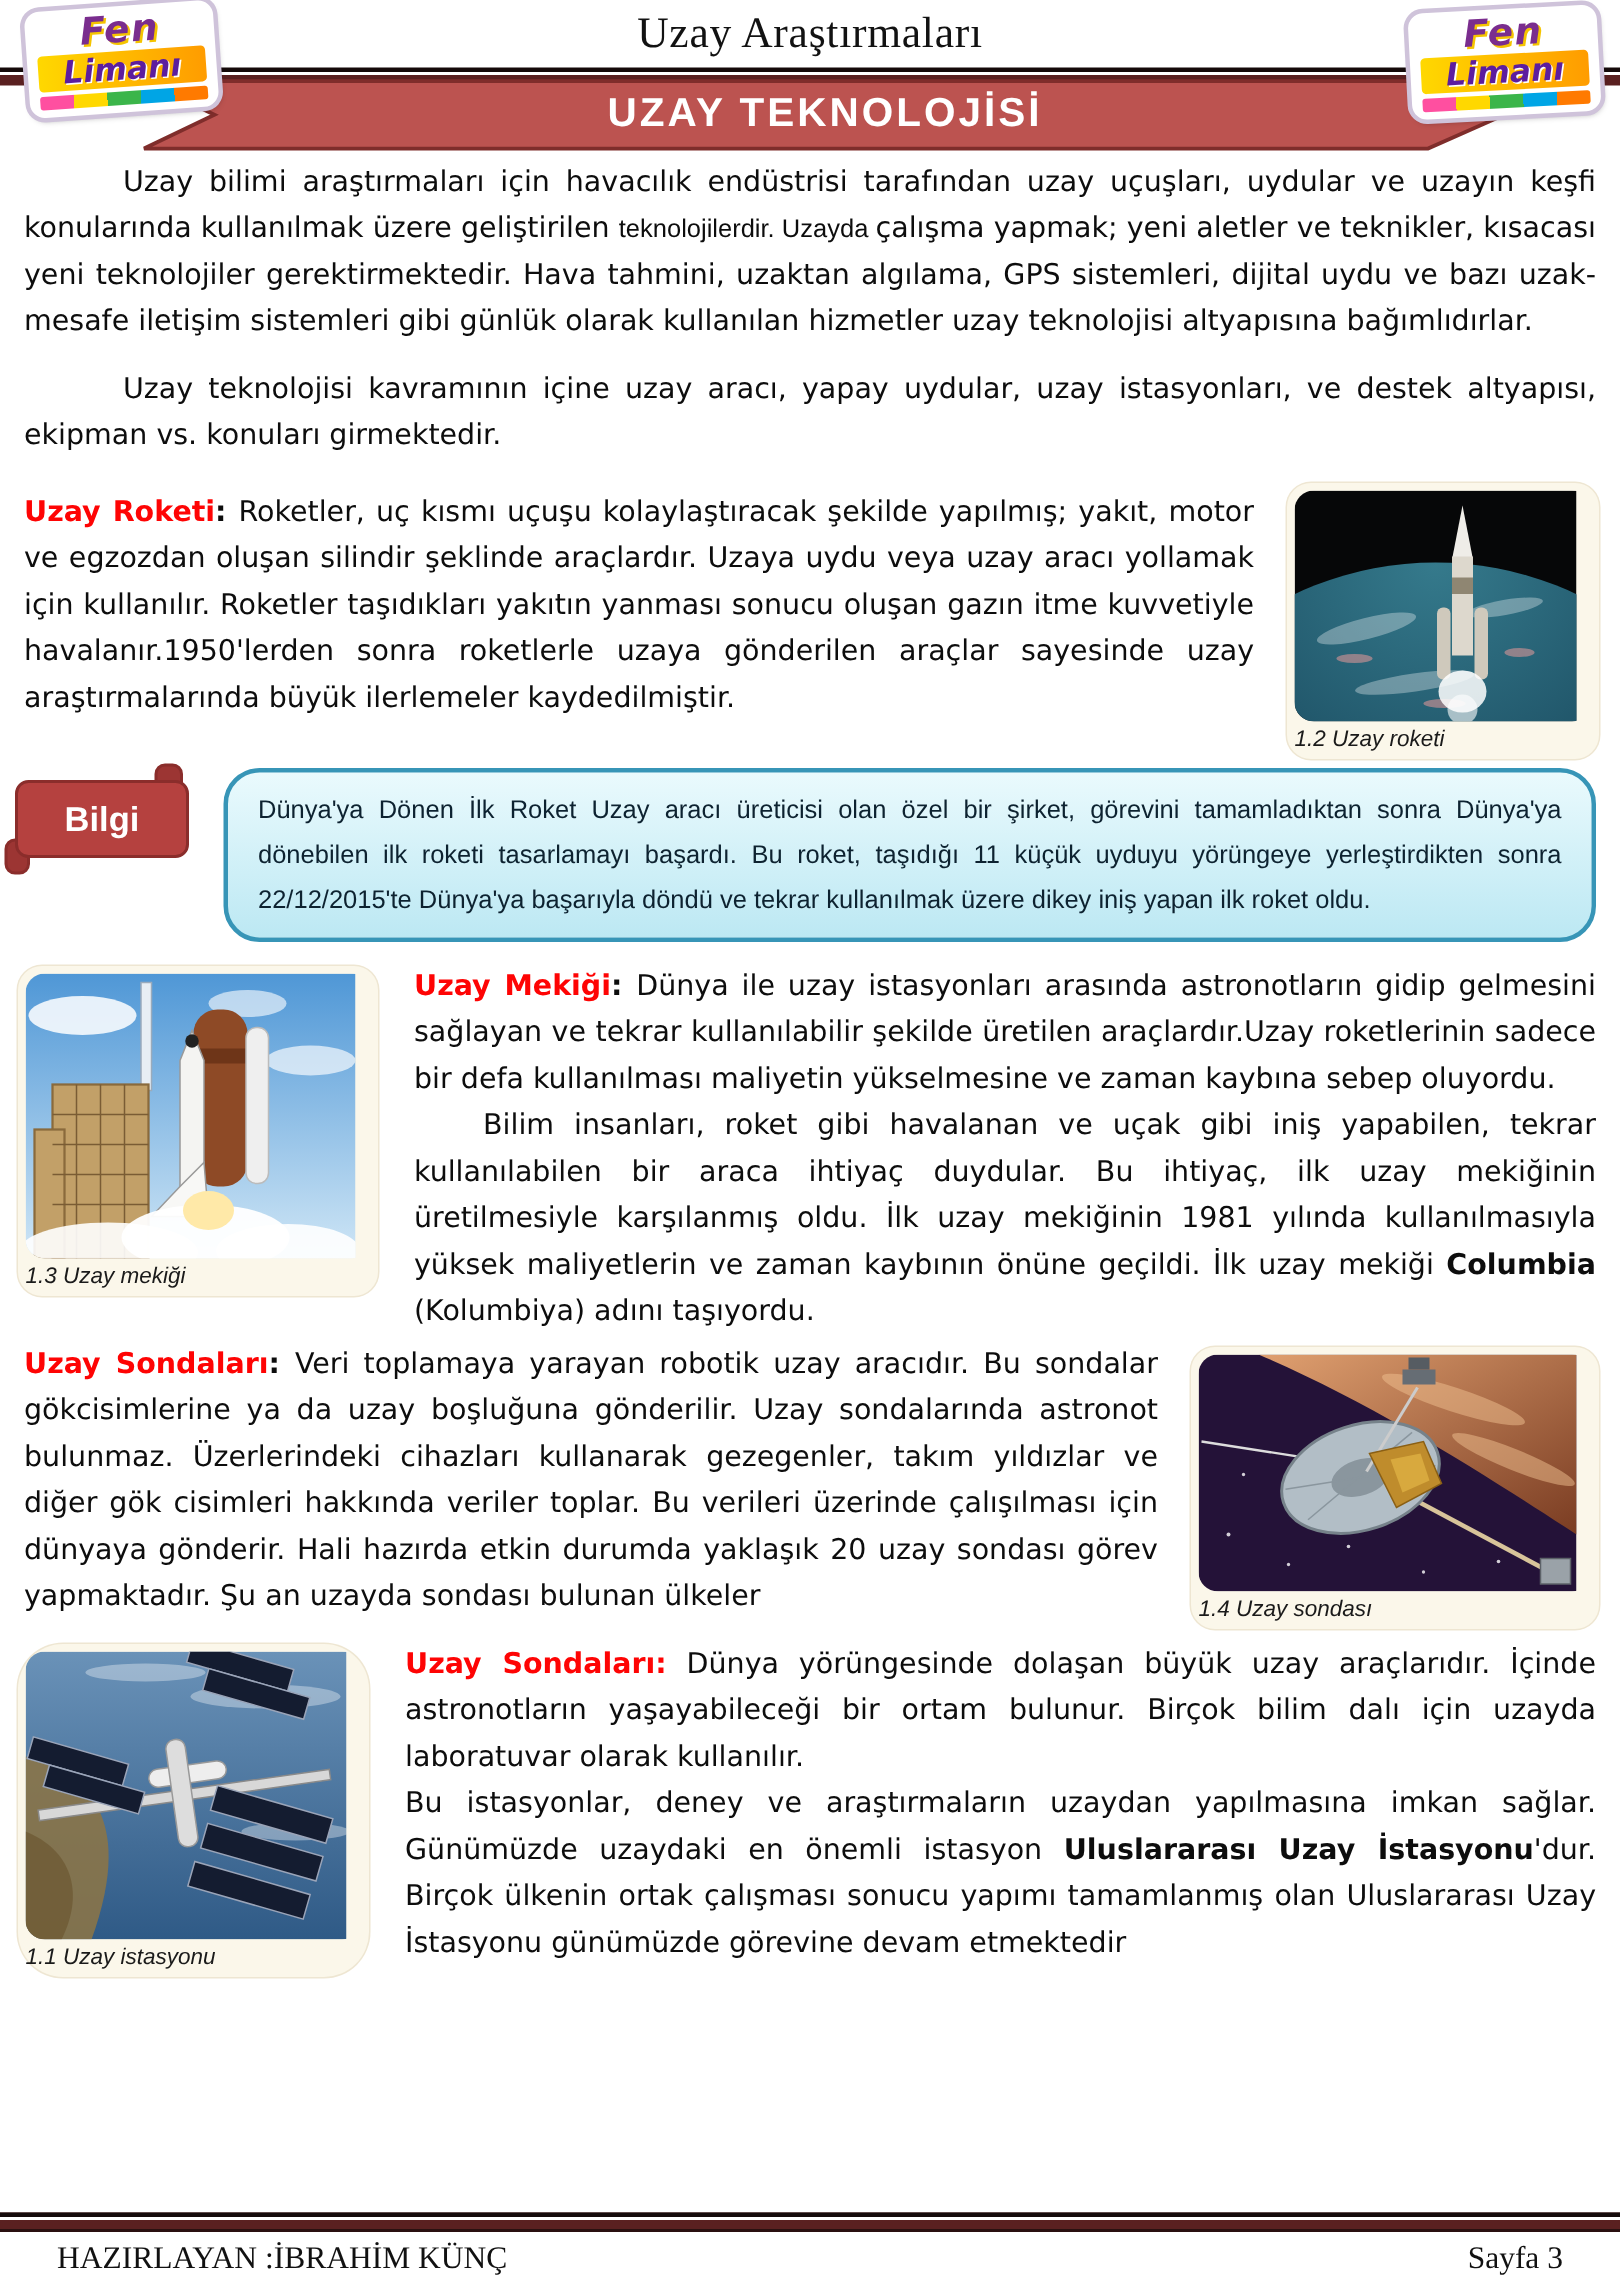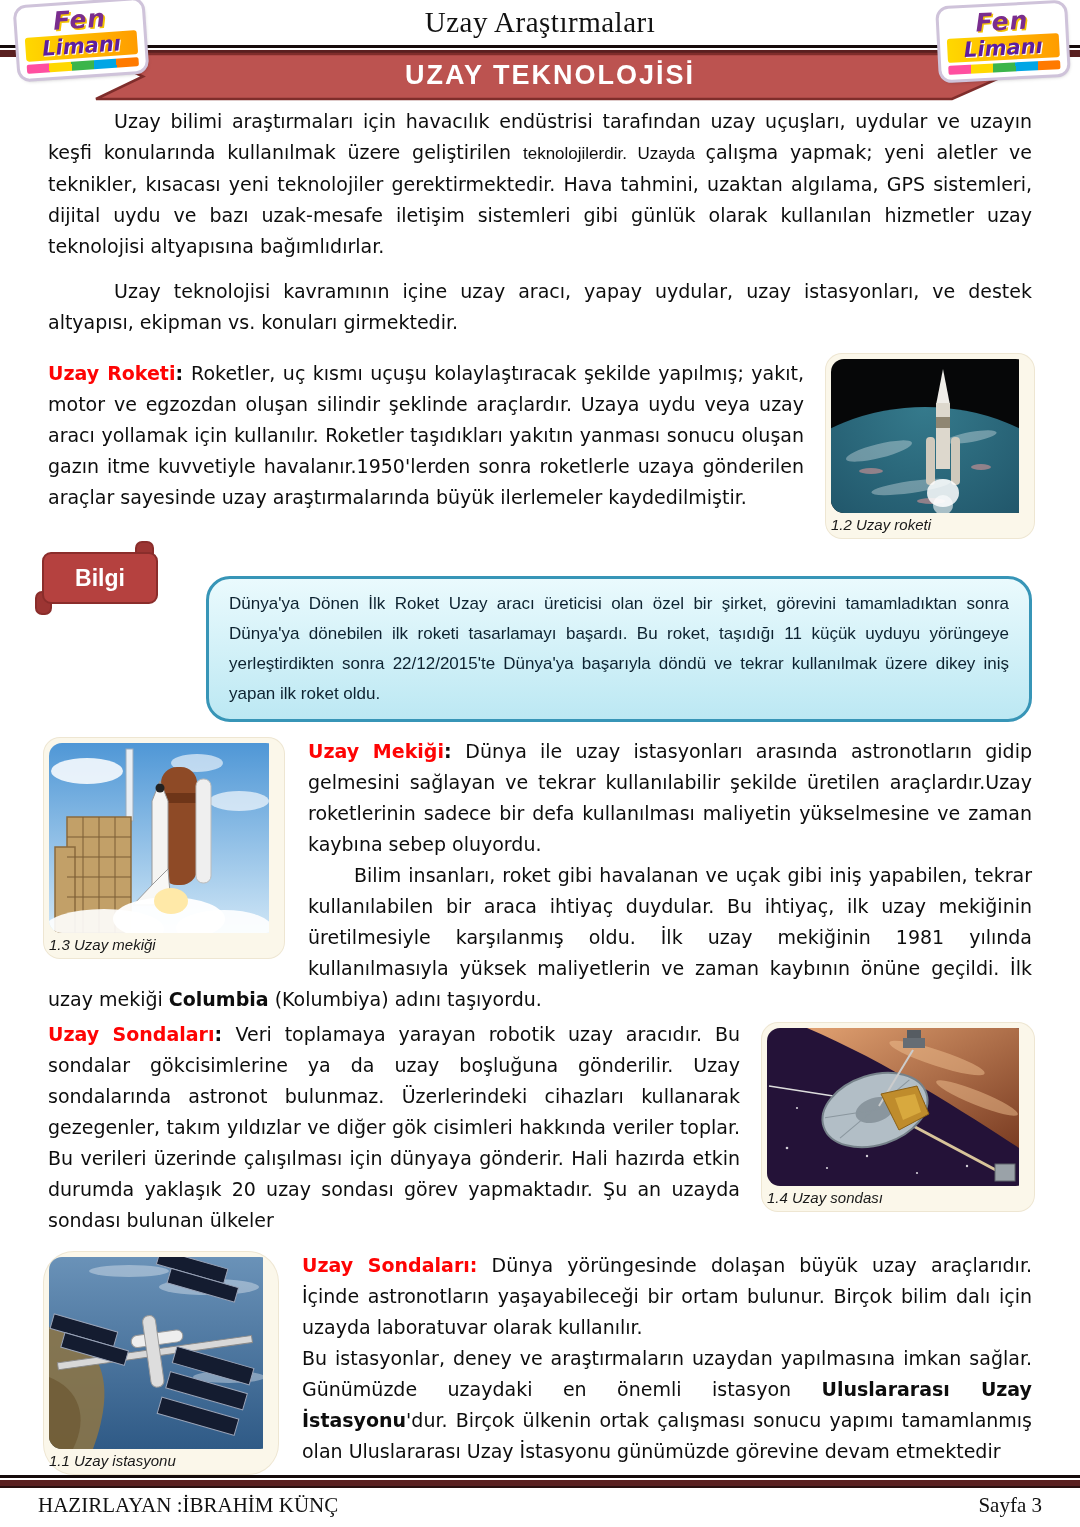--- a/index.html
+++ b/index.html
@@ -34,21 +34,21 @@
     box-shadow:0 0 0 3px #cfc3da,1px 2px 4px rgba(0,0,0,.35);
   }
   .logo-l1{font-weight:bold;font-size:25px;line-height:26px;color:#7a2d8e;
     text-shadow:1.5px 1.5px 0 #f5c400;letter-spacing:1px;font-style:italic;}
   .logo-l2{font-weight:bold;font-size:21px;line-height:24px;color:#5d1d9e;
     background:linear-gradient(90deg,#ffd800,#ff9c00);border-radius:3px;margin-top:1px;
     text-shadow:1px 1px 0 #ffffff;font-style:italic;}
   .logo-strip{height:9px;margin-top:3px;border-radius:2px;
     background:linear-gradient(90deg,#ff4fa0 0 20%,#ffd800 20% 40%,#3bb54a 40% 60%,#00a5e5 60% 80%,#ff7a00 80% 100%);}
   
-  .content{padding:2px 48px 0;}
+  .content{padding:2px 16px 0;}
   .body{font-size:19px;line-height:31px;text-align:justify;margin:0;}
   .indent{text-indent:66px;}
   .indent2{text-indent:46px;}
   .p2{margin-top:14px;}
   .alt-font{font-family:"Liberation Sans",sans-serif;font-size:17px;}
   .red{color:#fe0404;}
   b{font-weight:bold;}
   .u{text-decoration:underline;text-underline-offset:3px;}
   section{display:block;}
   .rocket-sec{margin-top:20px;}
@@ -58,34 +58,34 @@
   .fig .img{border-radius:13px;overflow:hidden;line-height:0;display:block;}
   .fig figcaption{font-family:"Liberation Sans",sans-serif;font-style:italic;font-size:15px;
     text-align:left;padding:3px 0 5px;color:#1a1a1a;line-height:17px;}
   .fig-right{float:right;margin:-4px -2px 6px 22px;}
   .fig-left{float:left;margin:2px 24px 6px -4px;}
   .rocket-fig{width:198px;}
   .shuttle-fig{width:230px;}
   .probe-fig{width:262px;margin-top:4px;}
   .station-fig{width:224px;border-radius:30px;}
   
-  .bilgi-row{clear:both;display:flex;gap:48px;margin-top:16px;align-items:flex-start;justify-content:flex-end;}
+  .bilgi-row{clear:both;display:flex;gap:23px;margin-top:16px;align-items:flex-start;justify-content:flex-end;}
   .bilgi-scroll{
     position:relative;flex:0 0 112px;height:48px;margin-top:8px;margin-left:-6px;
     background:#b5413f;border:2.5px solid #8a2d2b;border-radius:9px;
     color:#fff;font-weight:bold;font-size:23px;display:flex;align-items:center;justify-content:center;
     font-family:"Liberation Sans",sans-serif;
   }
   .bilgi-scroll::before{content:"";position:absolute;top:-13px;right:2px;width:15px;height:18px;
     background:#9c3533;border:2px solid #8a2d2b;border-radius:7px;z-index:-1;}
   .bilgi-scroll::after{content:"";position:absolute;bottom:-13px;left:-9px;width:13px;height:20px;
     background:#9c3533;border:2px solid #8a2d2b;border-radius:7px;z-index:-1;}
   .info-box{
     flex:1;border:3px solid #3795b7;border-radius:24px;
-    background:linear-gradient(#eafafd,#bce8f3);padding:10px 20px;margin-top:32px;
+    background:linear-gradient(#eafafd,#bce8f3);padding:10px 20px;
   }
   .info-box p{margin:0;font-family:"Liberation Sans",sans-serif;font-size:17px;line-height:30px;
     text-align:justify;color:#0d2230;}
   .shuttle-sec{margin-top:14px;}
   .probe-sec{margin-top:4px;}
   .countries{text-align:left;}
   .station-sec{clear:both;margin-top:14px;}
   
   footer{position:absolute;left:0;right:0;bottom:0;}
   .footer-rule{border-top:3px solid #150b0b;height:8px;background:#5a2020;

